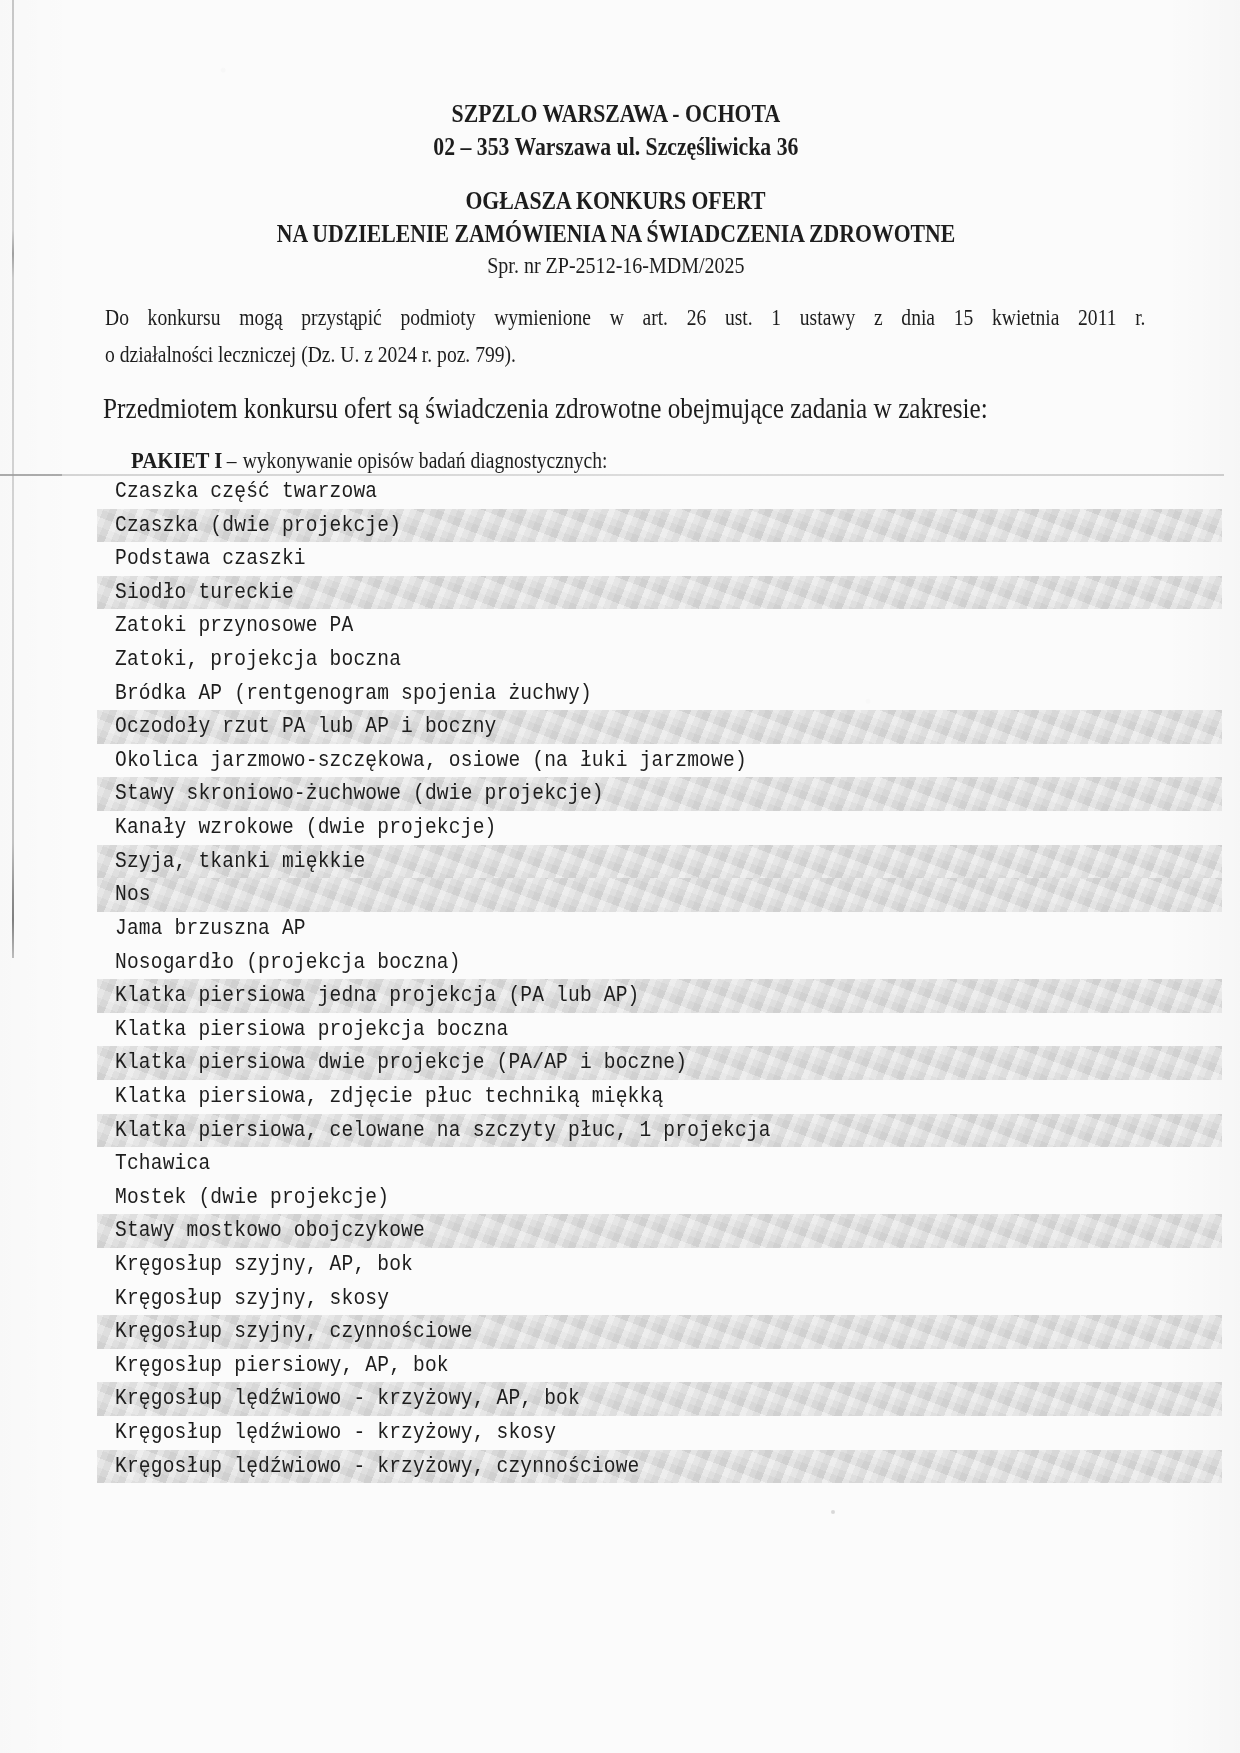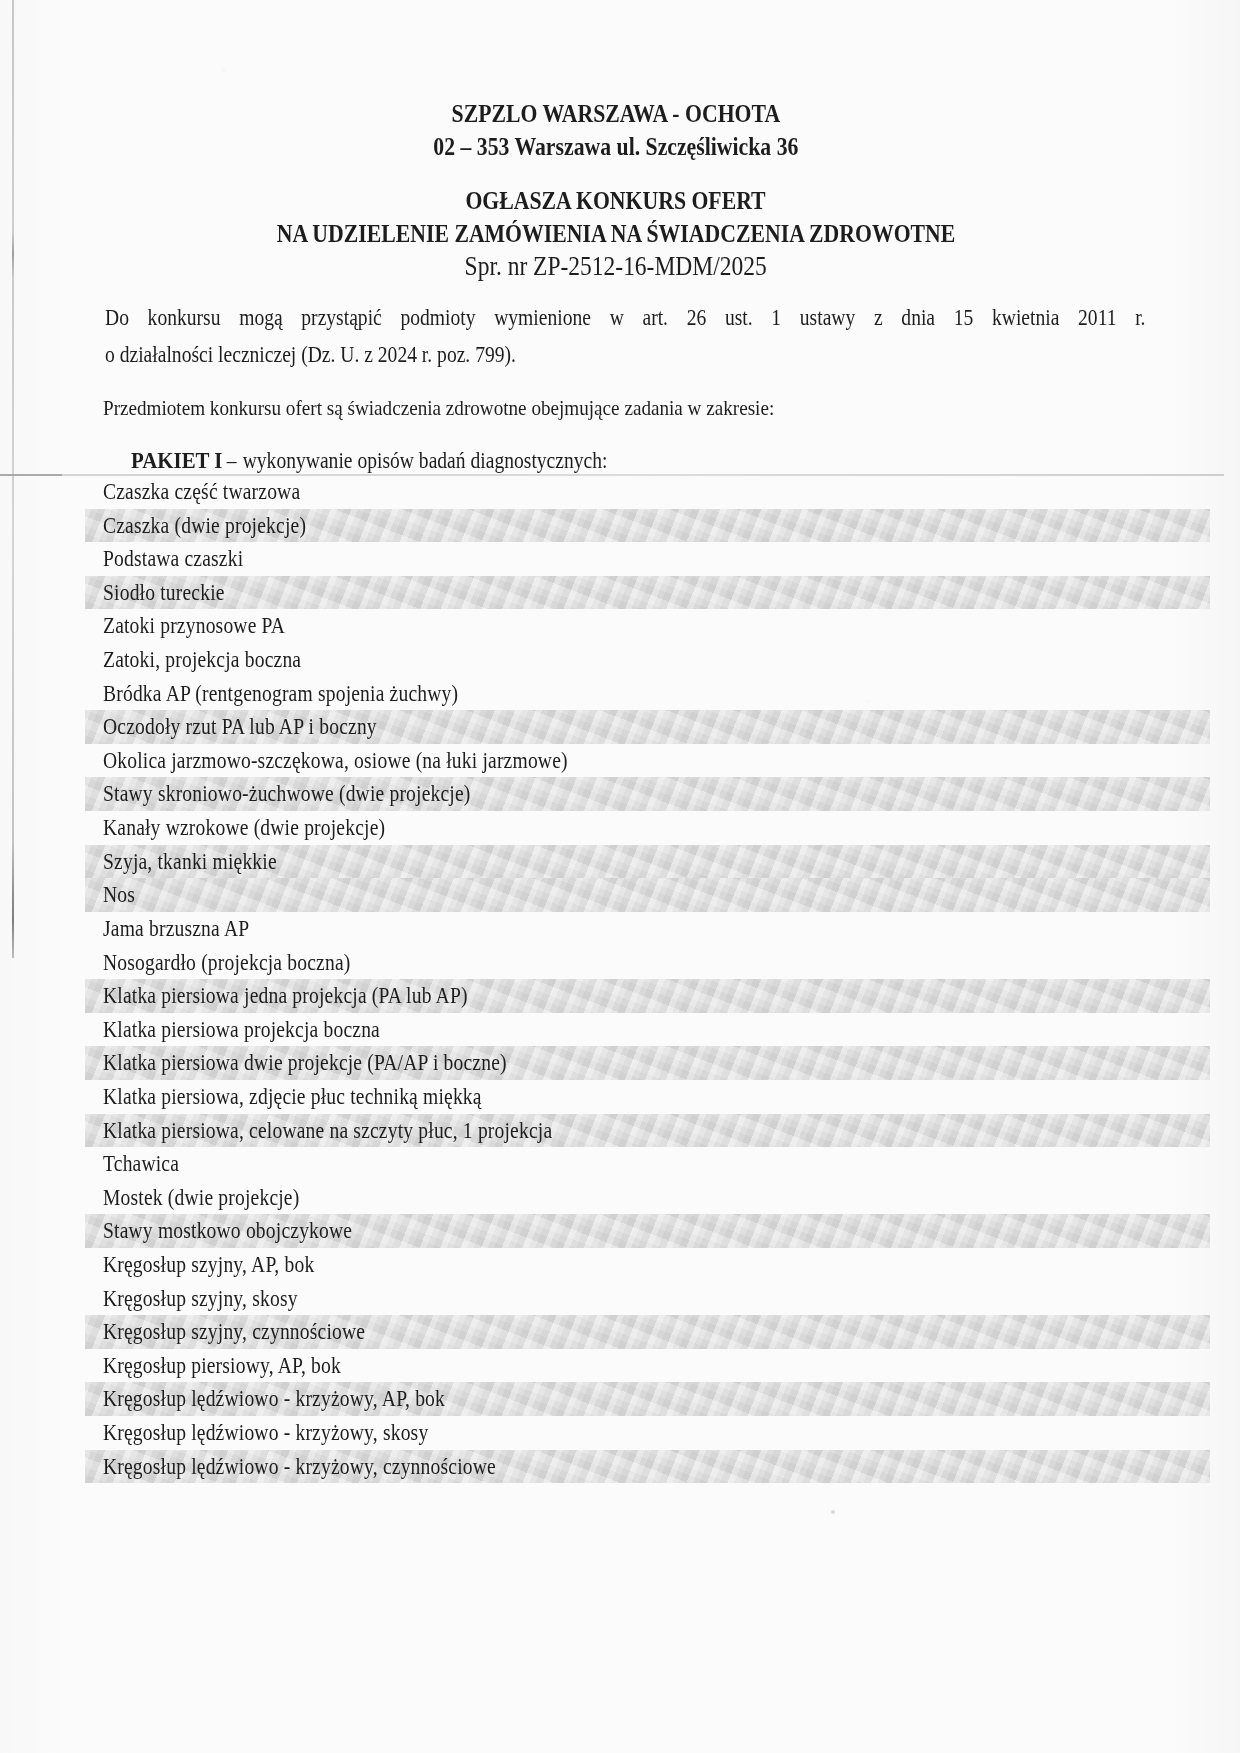--- a/index.html
+++ b/index.html
@@ -39,33 +39,33 @@
   .speck.s2{left:831px;top:1510px;width:4px;height:4px;opacity:.5;}
 
   .cond{display:inline-block;transform:scaleX(.87);transform-origin:0 50%;white-space:nowrap;}
 
   
   .header{position:absolute;left:8px;top:97px;width:1216px;text-align:center;}
   .header .line{line-height:33px;}
   .header .b{font-weight:bold;font-size:25px;}
   .header .cond{transform-origin:50% 50%;}
   .gap{height:21px;}
-  .case-no{font-size:27px;line-height:32px;}
+  .case-no{font-size:23px;line-height:32px;}
 
   
   .intro{position:absolute;left:105px;top:299px;width:1196px;font-size:22.5px;line-height:37px;}
   .intro .l1{text-align:justify;text-align-last:justify;width:1196px;}
   .intro-wrap{transform:scaleX(.87);transform-origin:0 0;}
-  .subject{position:absolute;left:103px;top:393px;font-size:22px;line-height:30px;}
+  .subject{position:absolute;left:103px;top:393px;font-size:29px;line-height:30px;}
   .package{position:absolute;left:131px;top:445px;font-size:22.5px;line-height:30px;}
   .package .pkg-name{font-weight:bold;font-size:24px;}
   .package .pkg-sep{padding:0 7px 0 5px;}
 
   
-  .proc-table{position:absolute;left:85px;top:475px;width:1125px;}
+  .proc-table{position:absolute;left:97px;top:475px;width:1125px;font-family:Liberation Mono, monospace;}
   .proc-row{
     height:33.62px;line-height:33.62px;
     padding-left:18px;
     font-size:22.5px;
     letter-spacing:.2px;
   }
   .proc-row.shaded{
     background-color:var(--shade);
     background-image:
       repeating-linear-gradient(112deg, rgba(255,255,255,.30) 0 6px, rgba(255,255,255,0) 6px 12px, rgba(0,0,0,.035) 12px 19px),

